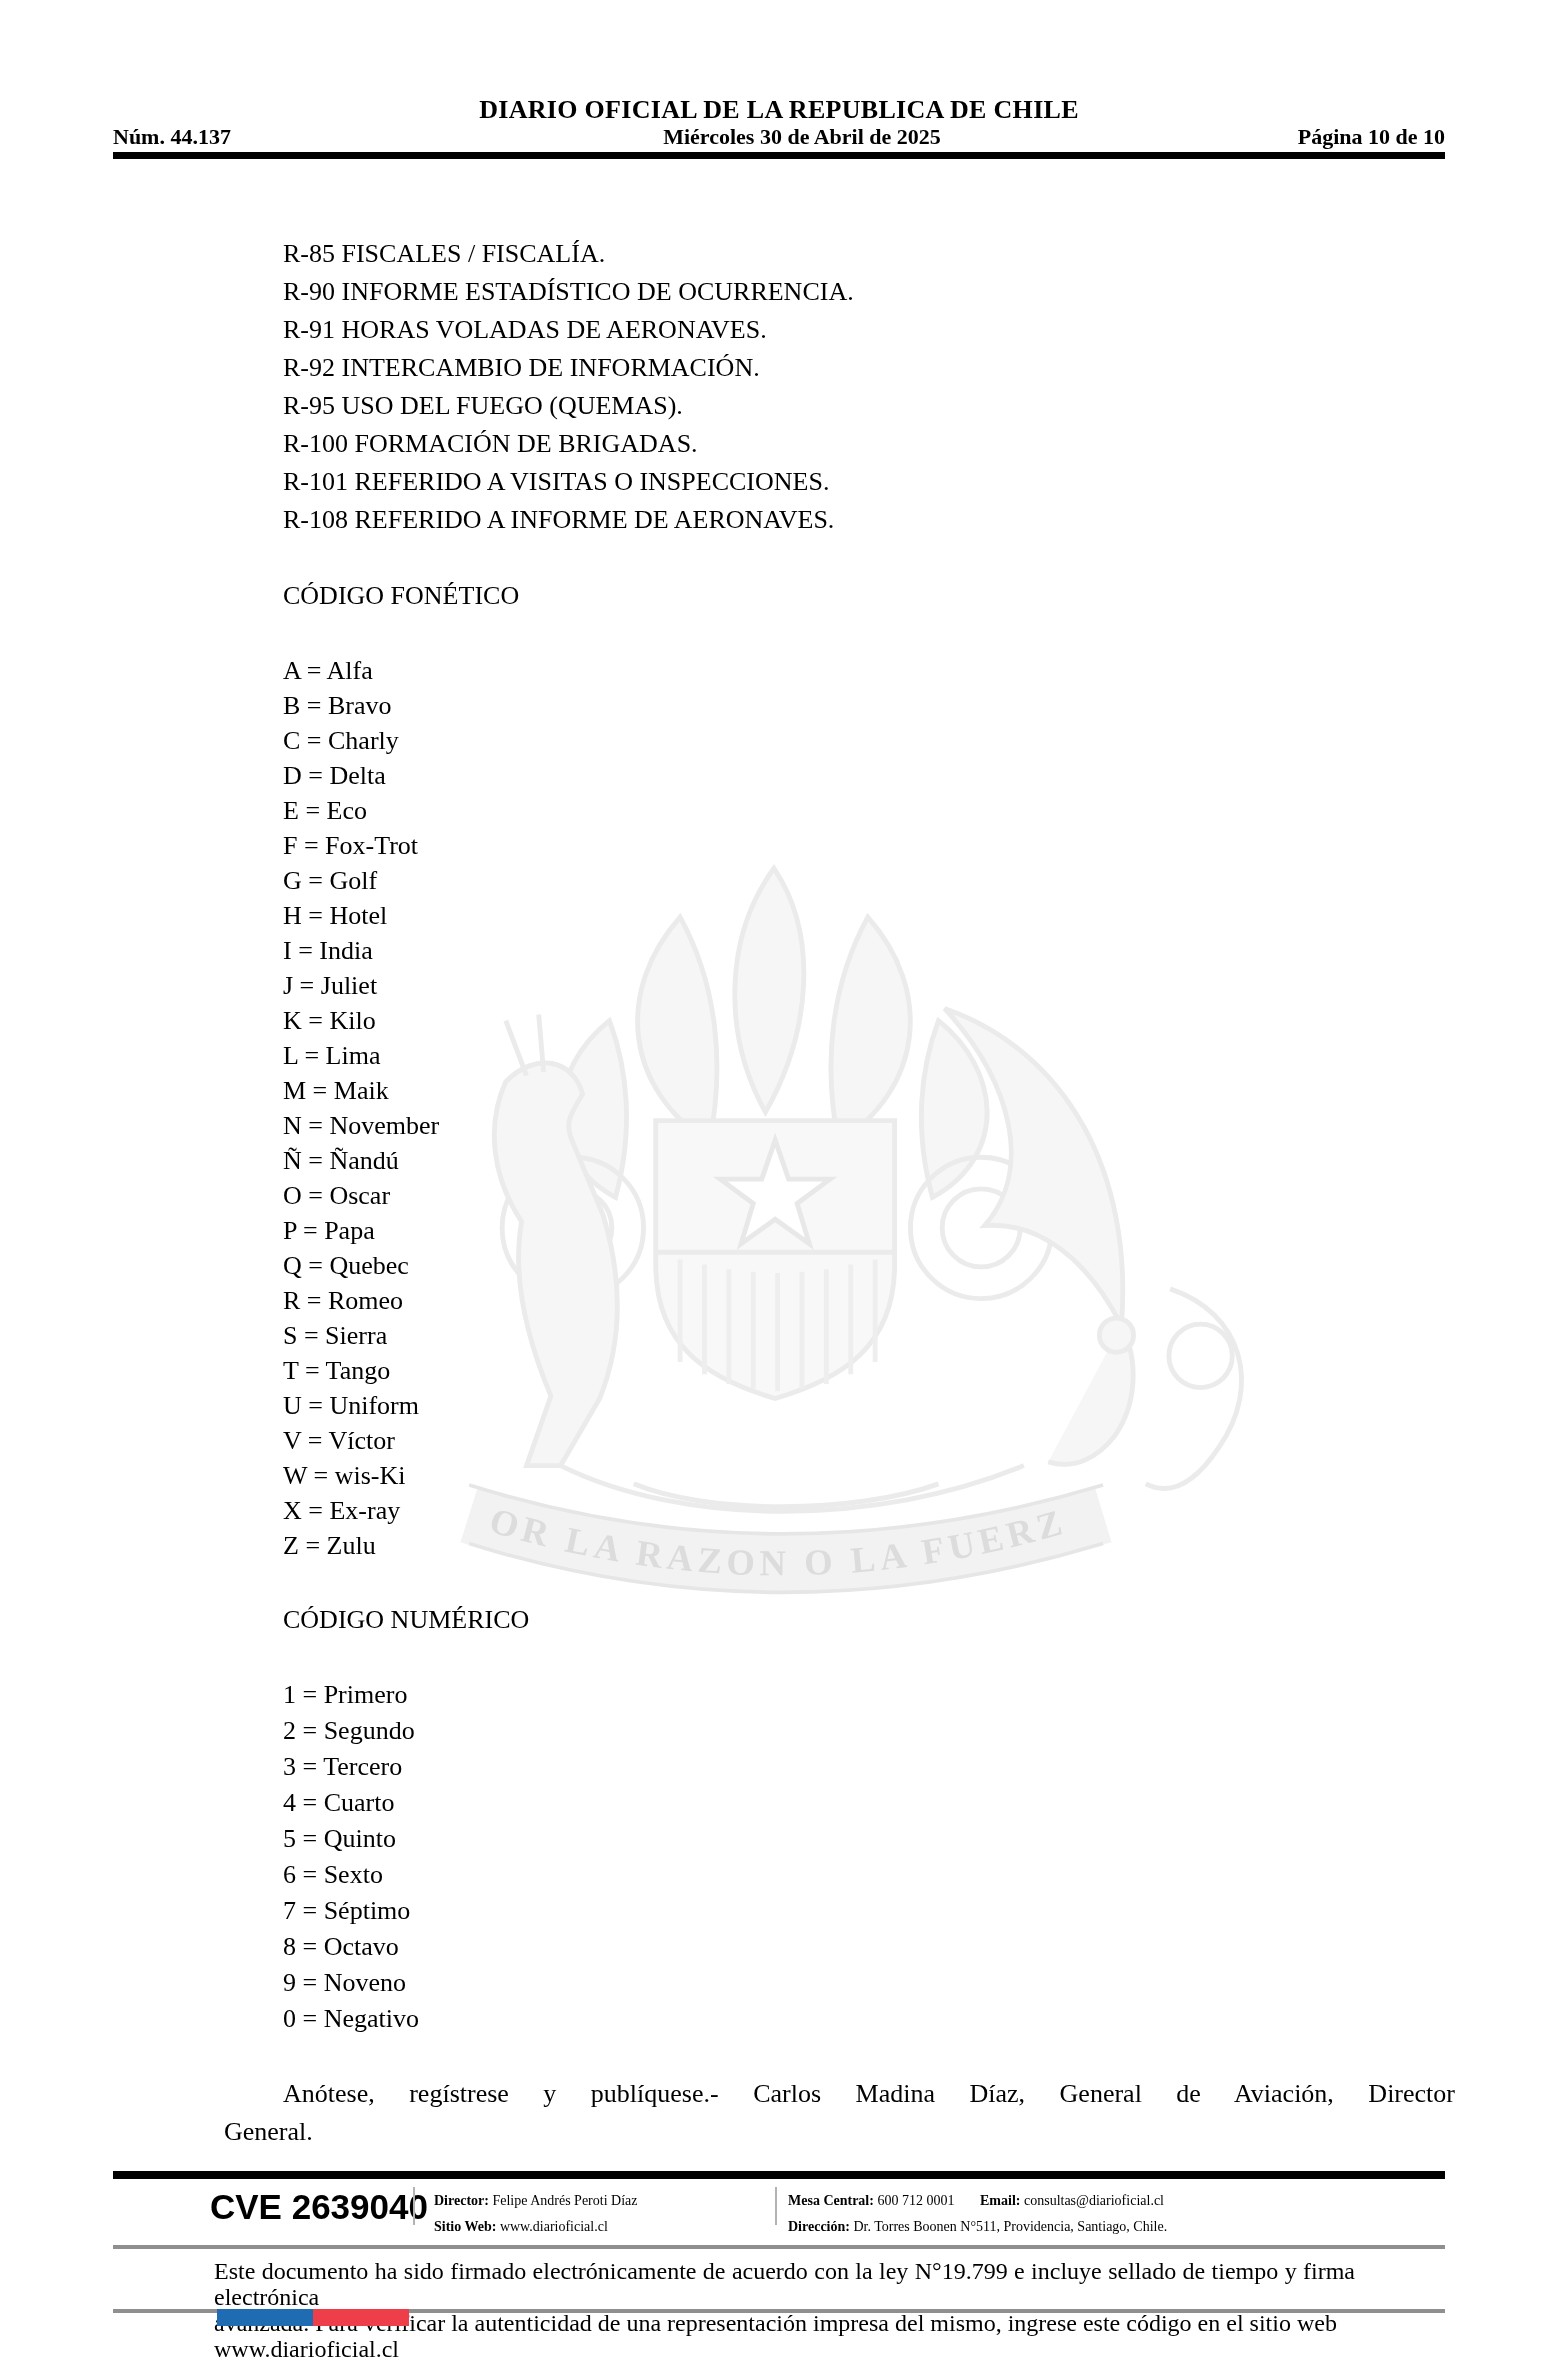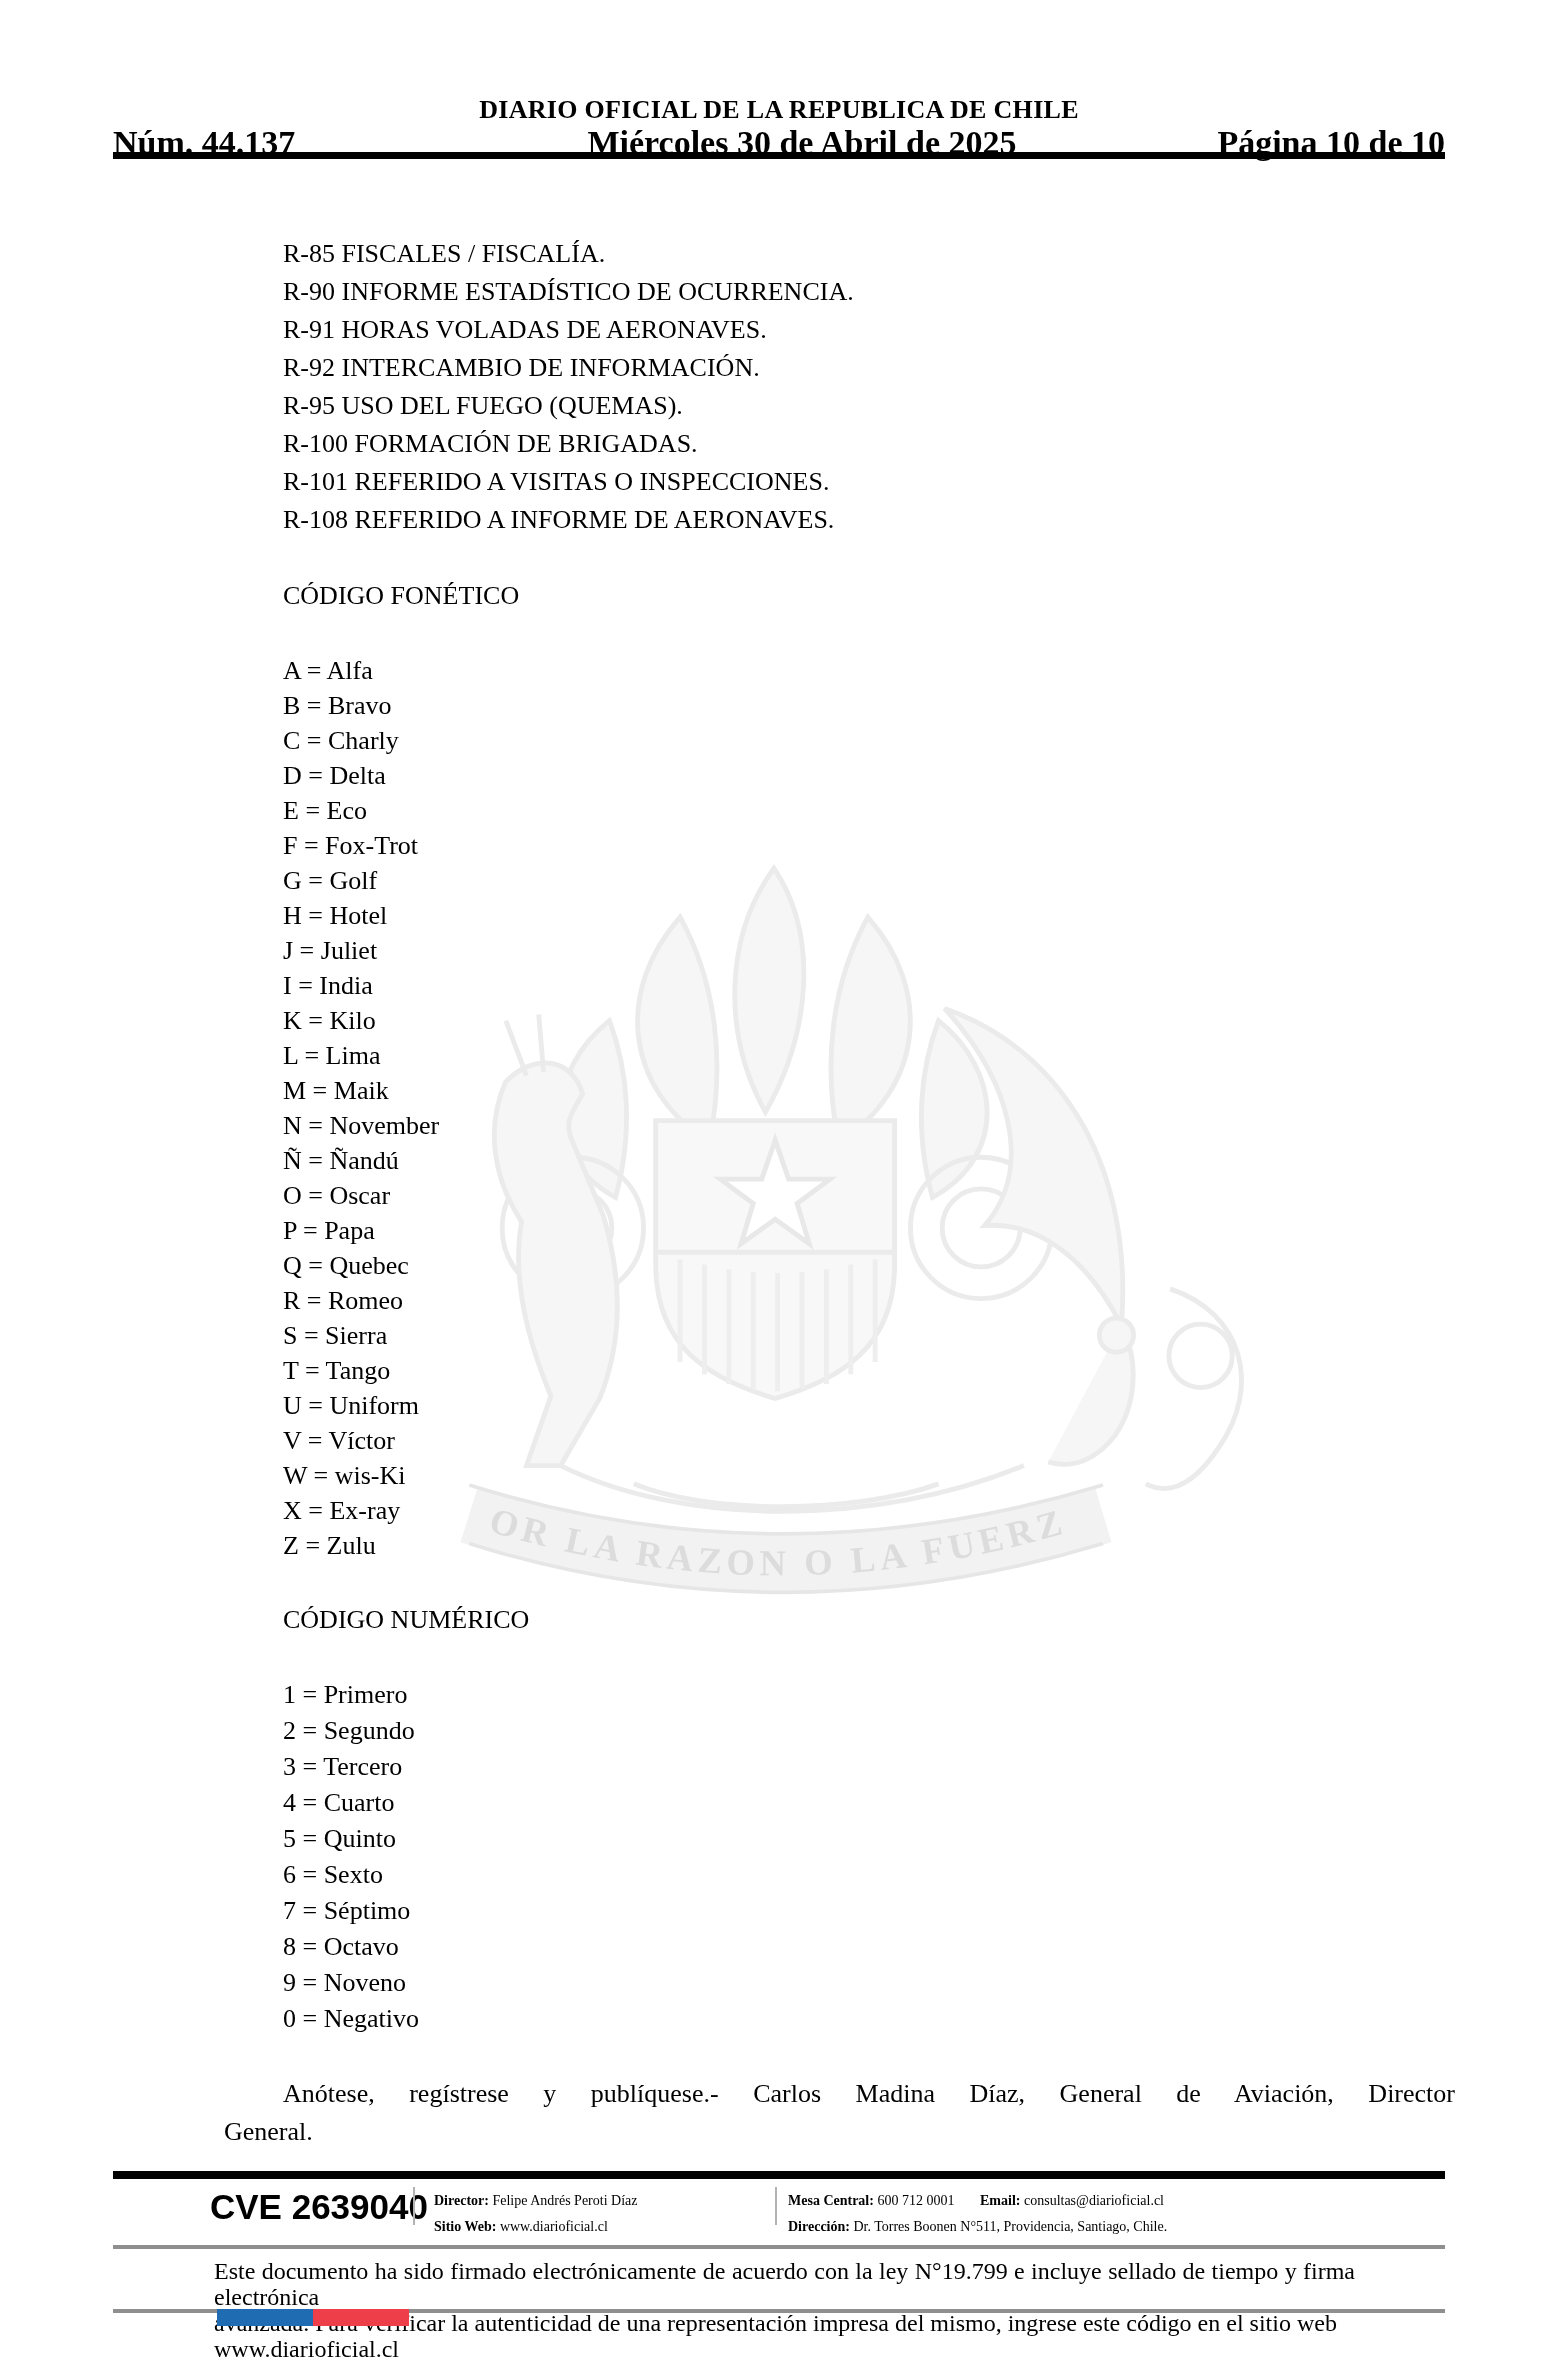--- a/index.html
+++ b/index.html
@@ -7,21 +7,21 @@
     position:relative; width:1554px; height:2377px; background:#ffffff;
     font-family:"Liberation Serif","DejaVu Serif",serif; color:#000;
     overflow:hidden; margin:0 auto;
   }
   
   .watermark { position:absolute; left:390px; top:850px; width:902px; height:835px; }
   
   .hdr-title { position:absolute; top:95px; left:113px; width:1332px; text-align:center;
                font-size:26px; font-weight:bold; letter-spacing:0.3px; }
   .hdr-row2  { position:absolute; top:124px; left:113px; width:1332px; height:30.5px;
-               font-size:34px; font-weight:bold; }
+               font-size:22px; font-weight:bold; }
   .hdr-num   { position:absolute; left:0; top:0; }
   .hdr-date  { position:absolute; left:50%; top:0; transform:translateX(-50%); white-space:nowrap;margin-left:23px; }
   .hdr-page  { position:absolute; right:0; top:0; }
   .hdr-rule  { position:absolute; top:152px; left:113px; width:1332px; height:7.3px; background:#000; }
   
   .bodytext { position:absolute; left:224px; top:235px; width:1231px;
               font-size:26px; line-height:38px; }
   .bodytext .line, .bodytext .heading { padding-left:59px; }
   .codelist.phon .line { line-height:35px; }
   .codelist.num  .line { line-height:36px; }
@@ -125,22 +125,22 @@
 
     <div class="codelist phon">
         <div class="line">A = Alfa</div>
         <div class="line">B = Bravo</div>
         <div class="line">C = Charly</div>
         <div class="line">D = Delta</div>
         <div class="line">E = Eco</div>
         <div class="line">F = Fox-Trot</div>
         <div class="line">G = Golf</div>
         <div class="line">H = Hotel</div>
+        <div class="line">I = India</div>
         <div class="line">J = Juliet</div>
-        <div class="line">I = India</div>
         <div class="line">K = Kilo</div>
         <div class="line">L = Lima</div>
         <div class="line">M = Maik</div>
         <div class="line">N = November</div>
         <div class="line">Ñ = Ñandú</div>
         <div class="line">O = Oscar</div>
         <div class="line">P = Papa</div>
         <div class="line">Q = Quebec</div>
         <div class="line">R = Romeo</div>
         <div class="line">S = Sierra</div>

